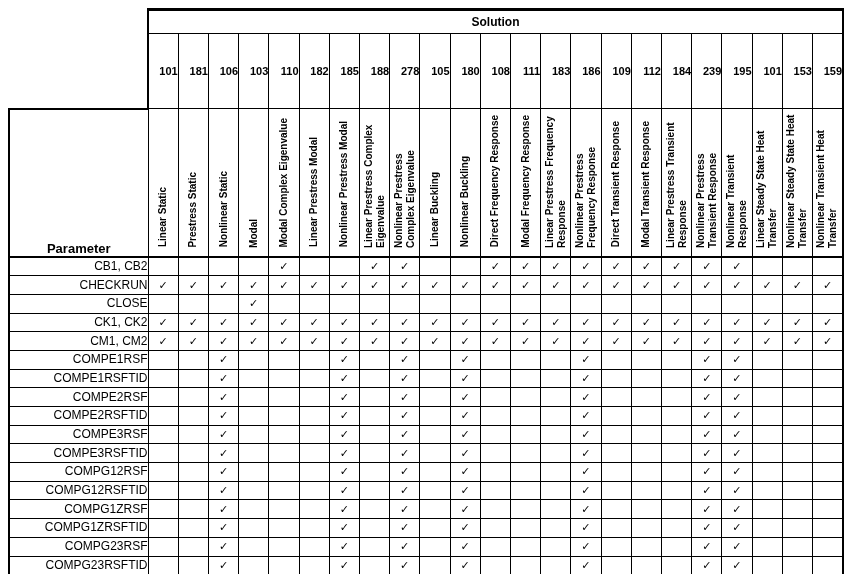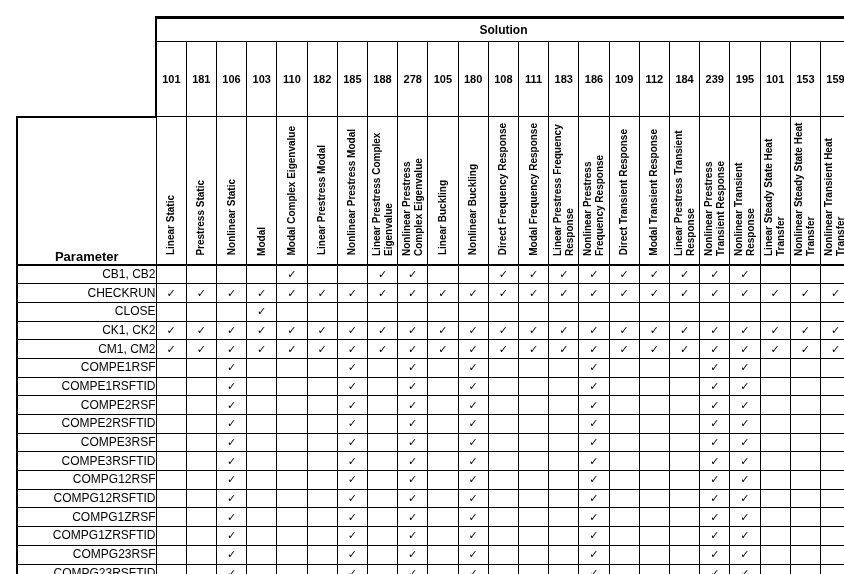--- a/index.html
+++ b/index.html
@@ -6,21 +6,21 @@
     margin: 0;
     padding: 0;
     background: #ffffff;
     font-family: "Liberation Sans", sans-serif;
     color: #000000;
   }
   .page {
     width: 844px;
     height: 574px;
     box-sizing: border-box;
-    padding: 16px;
+    padding: 8px;
     background: #ffffff;
   }
   table.matrix {
     border-collapse: collapse;
     table-layout: fixed;
     width: 836px;
   }
   col.c-param { width: 139px; }
   th, td {
     border: 1px solid #000;
@@ -43,21 +43,21 @@
     font-size: 12px;
     font-weight: bold;
     text-align: center;
     vertical-align: middle;
   }
   
   tr.codes th {
     height: 74px;
     font-size: 11px;
     font-weight: bold;
-    text-align: center;
+    text-align: right;
     vertical-align: middle;
   }
   tr.codes th:first-child { border-left: 2px solid #000; }
   tr.codes th:last-child  { border-right: 2px solid #000; }
   
   tr.types th {
     height: 146px;
     vertical-align: bottom;
     text-align: center;
     border-bottom: 2px solid #000;

